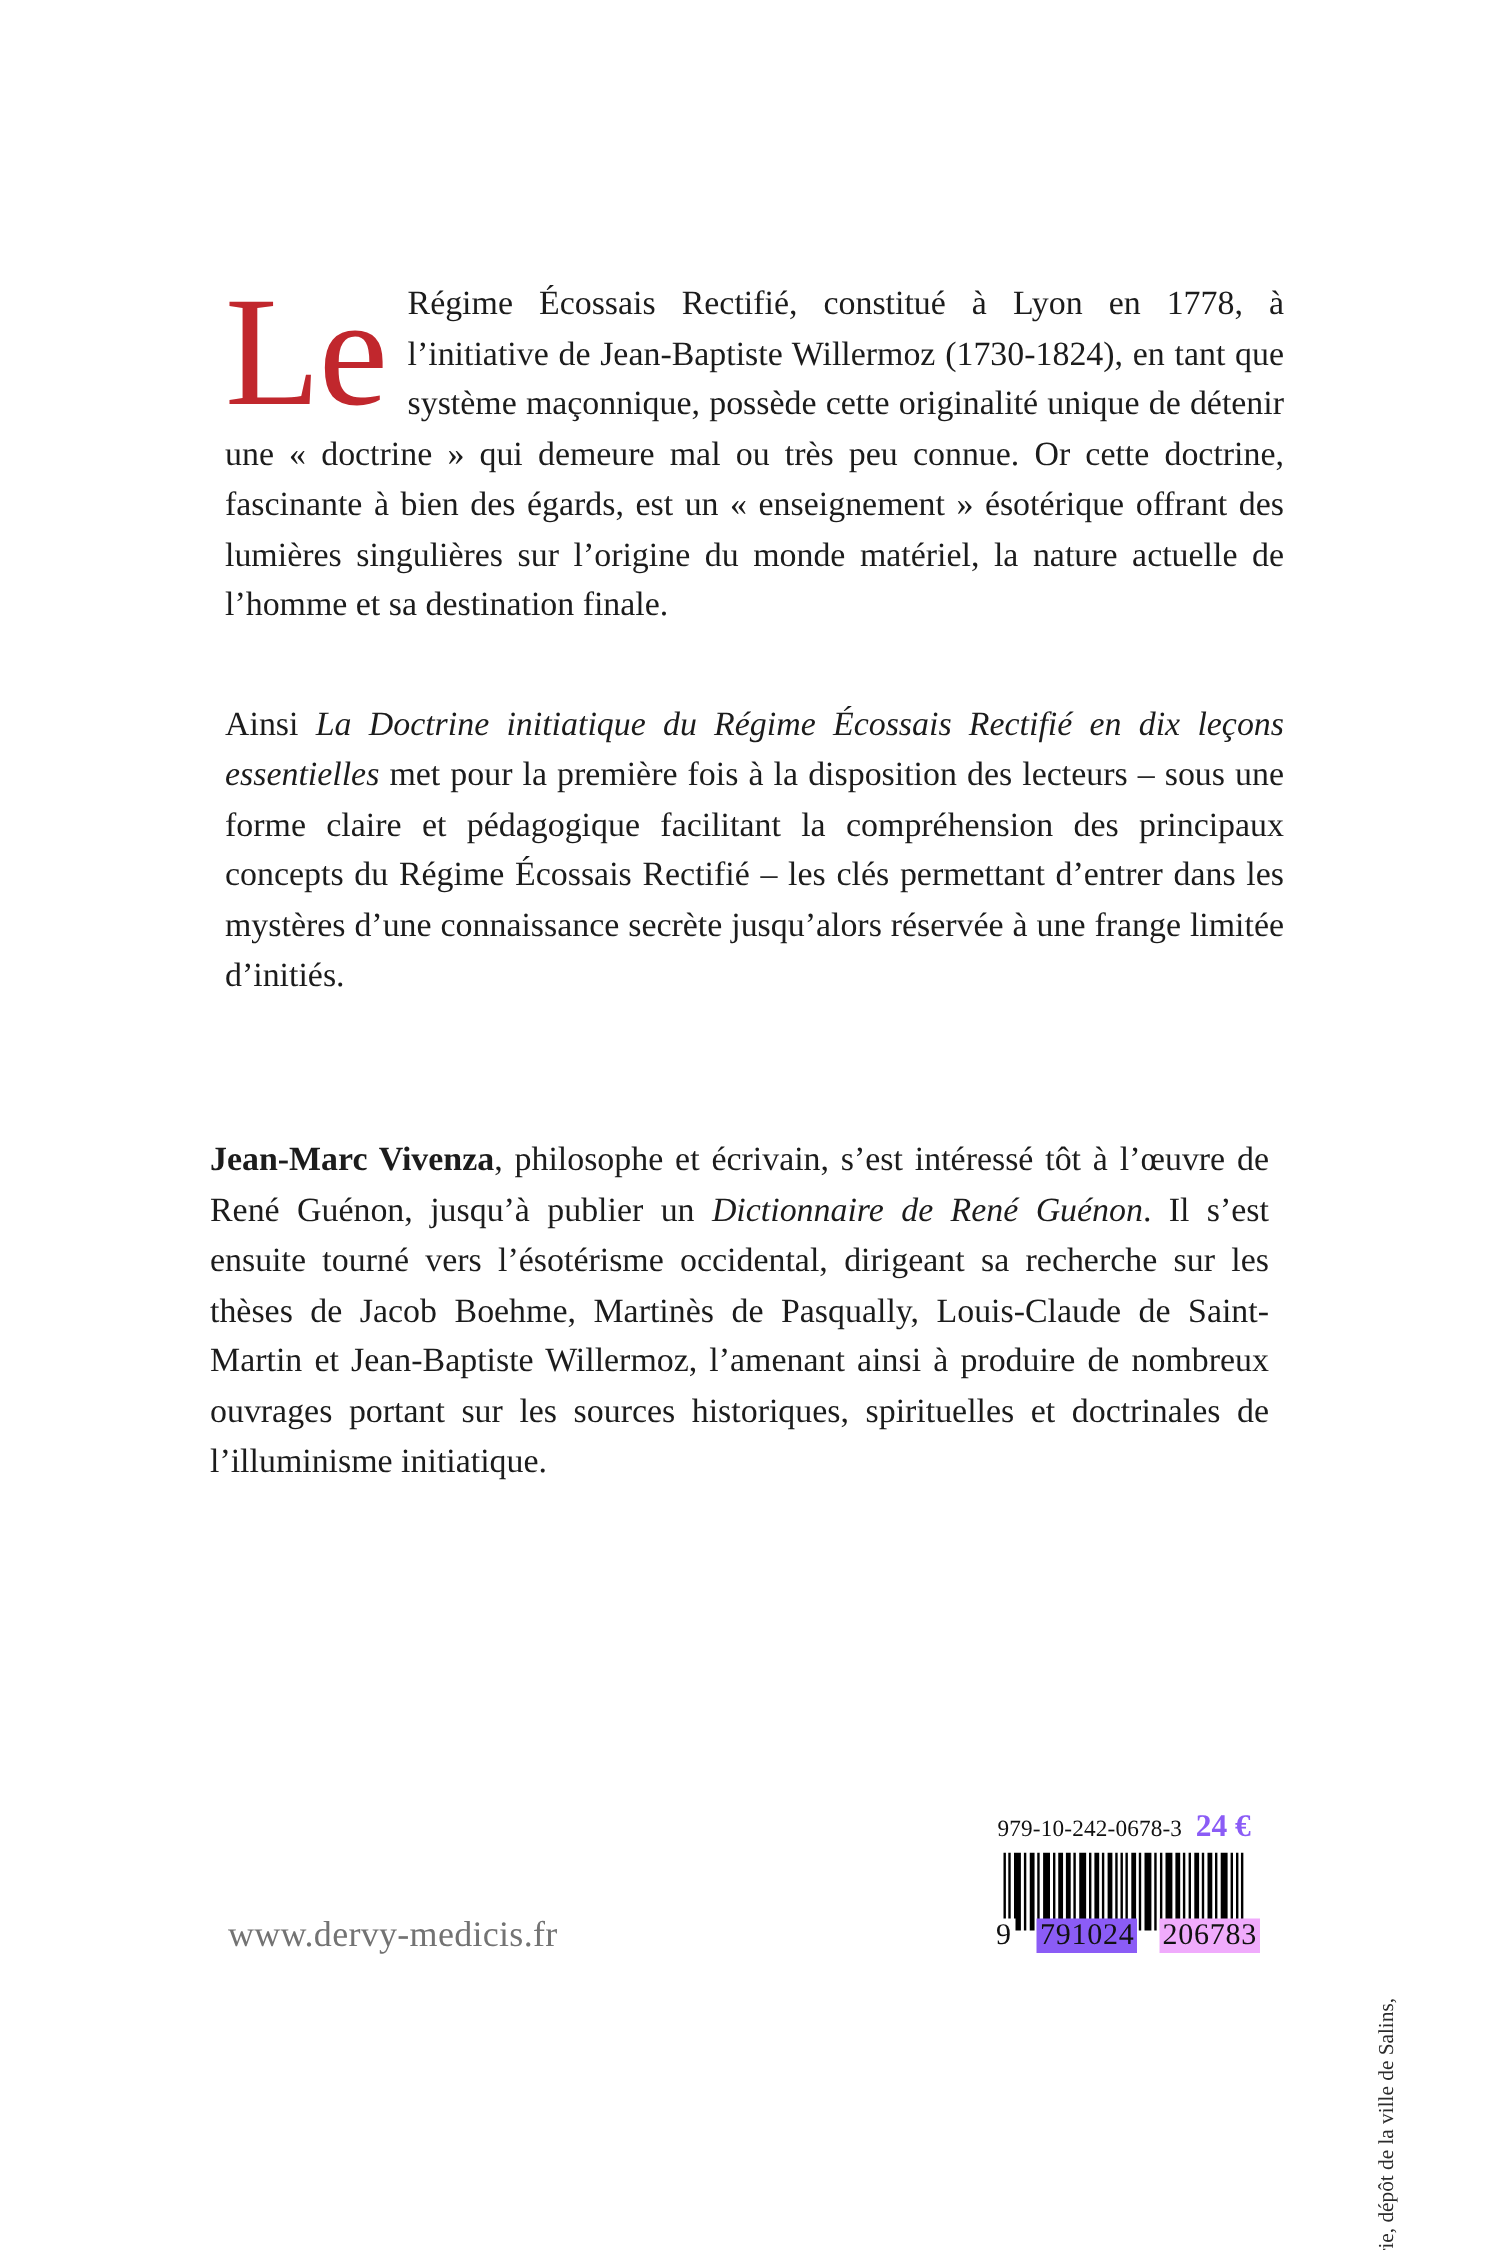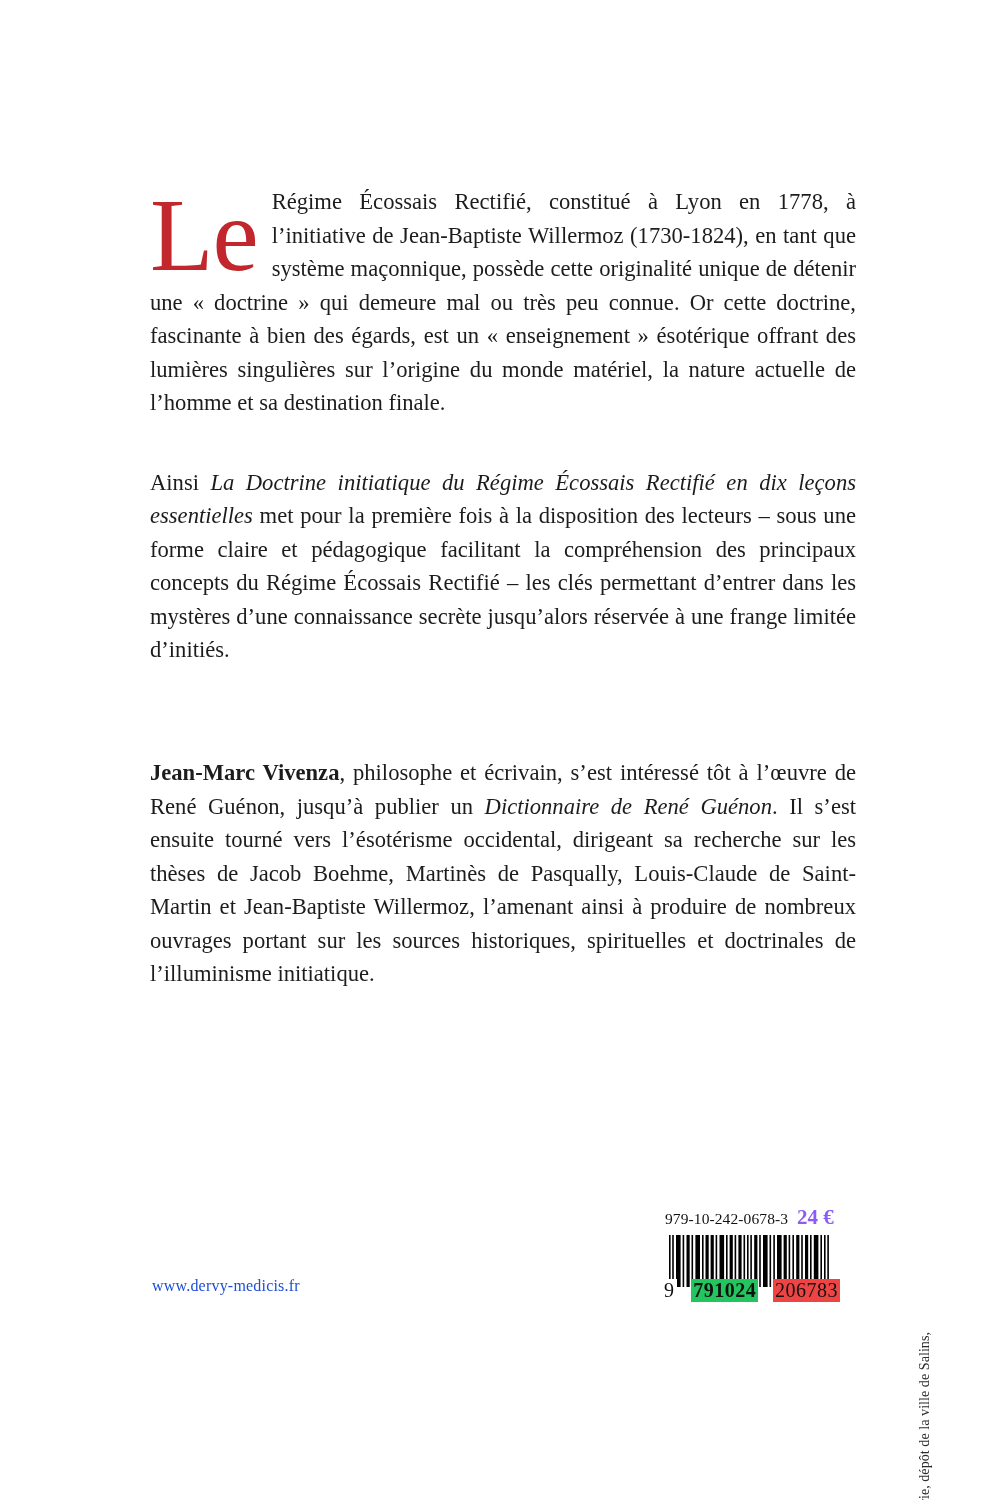--- a/index.html
+++ b/index.html
@@ -59,40 +59,40 @@
   }
 
   .blurb em,
   .work-title {
     font-style: italic;
   }
 
   
   .bio {
     position: absolute;
-    left: 150px;
+    left: 140px;
     top: 756px;
     width: 706px;
     font-size: 22.6px;
     line-height: 33.5px;
     text-align: justify;
     color: #1c1c1c;
     margin: 0;
   }
   .bio .author-name { font-weight: bold; }
   .bio .book-ref { font-style: italic; }
 
   
   .publisher-url {
     position: absolute;
     left: 152px;
     top: 1277px;
-    font-size: 16px;
+    font-size: 24px;
     letter-spacing: 0.2px;
-    color: #1d4ed8;
+    color: #737373;
     text-decoration: none;
   }
 
   
   .barcode-block {
     position: absolute;
     left: 665px;
     top: 1205px;
     width: 175px;
   }
@@ -126,22 +126,22 @@
     align-items: baseline;
     width: 175px;
     margin-top: -16px;
     position: relative;
     font-size: 20px;
     letter-spacing: 0.5px;
     color: #111;
     background: transparent;
   }
   .bc-d-left { margin-left: -1px; background:#fff; padding-right:2px; }
-  .bc-d-mid  { background:#22c55e; padding:0 2px;font-weight:bold; }
-  .bc-d-right{ background:#ef4444; padding:0 2px; }
+  .bc-d-mid  { background:#8b5cf6; padding:0 2px; }
+  .bc-d-right{ background:#f0abfc; padding:0 2px; }
 
   
   .photo-credit {
     position: absolute;
     right: 50px;
     bottom: 168px;
     transform-origin: bottom right;
     transform: rotate(-90deg);
     white-space: nowrap;
     font-size: 14.2px;

